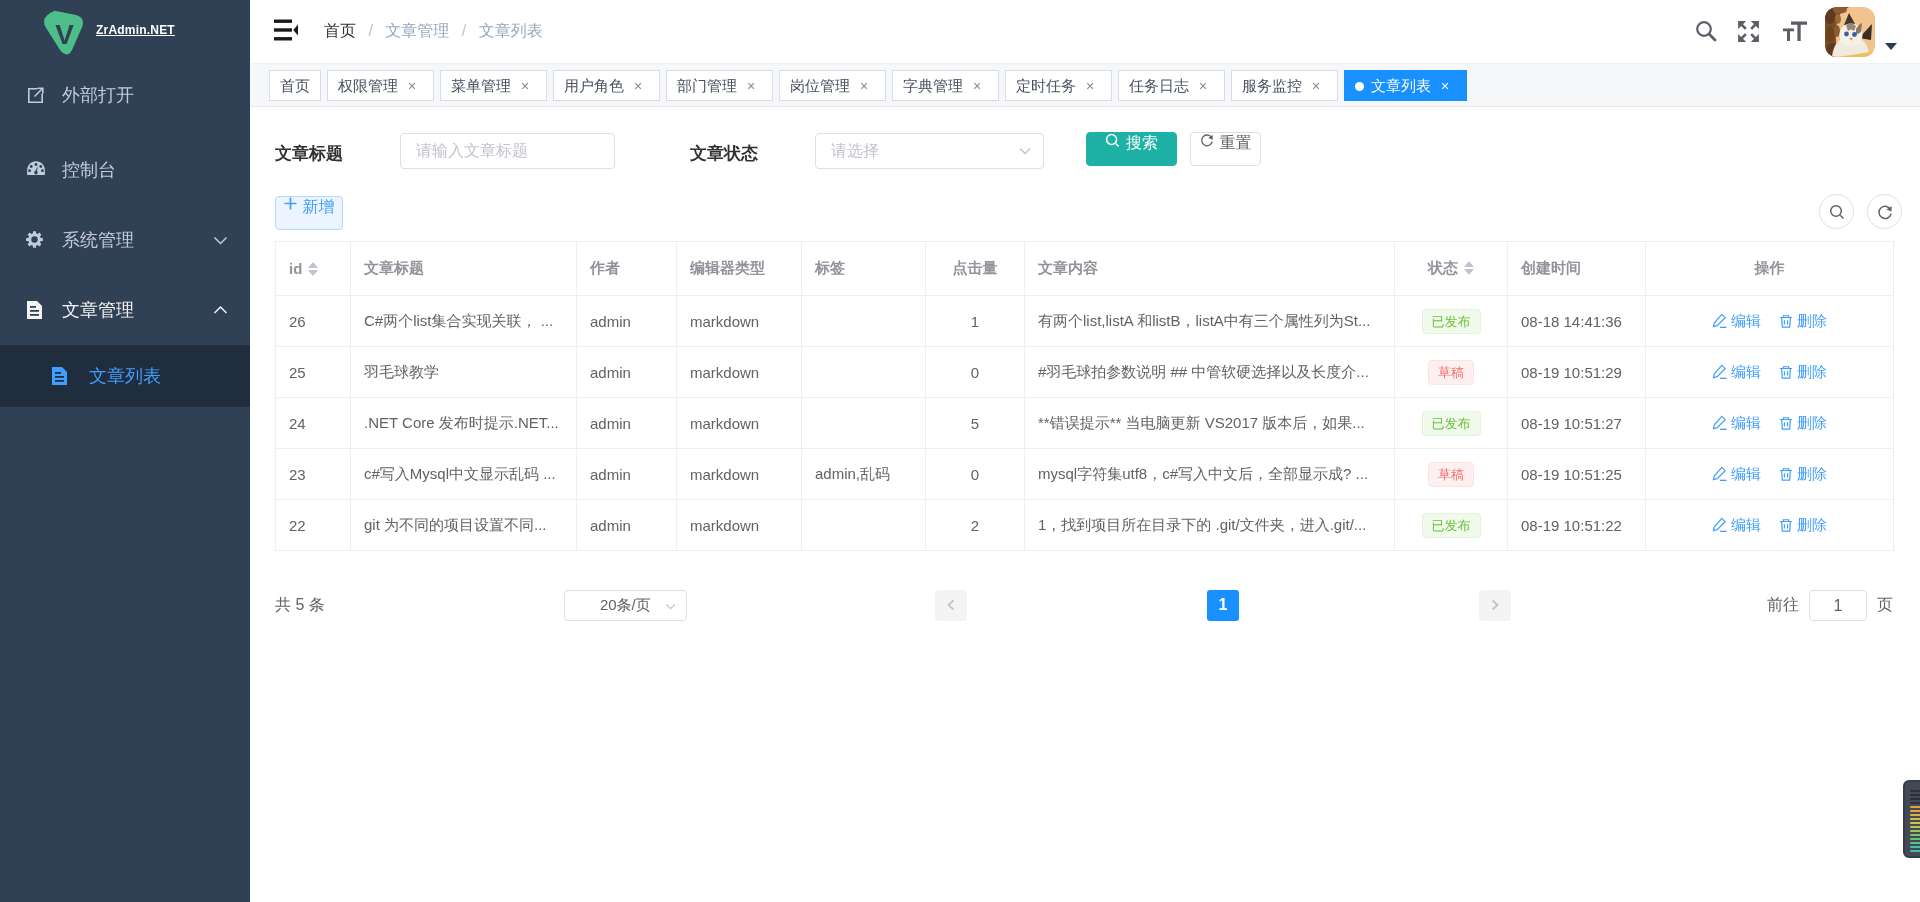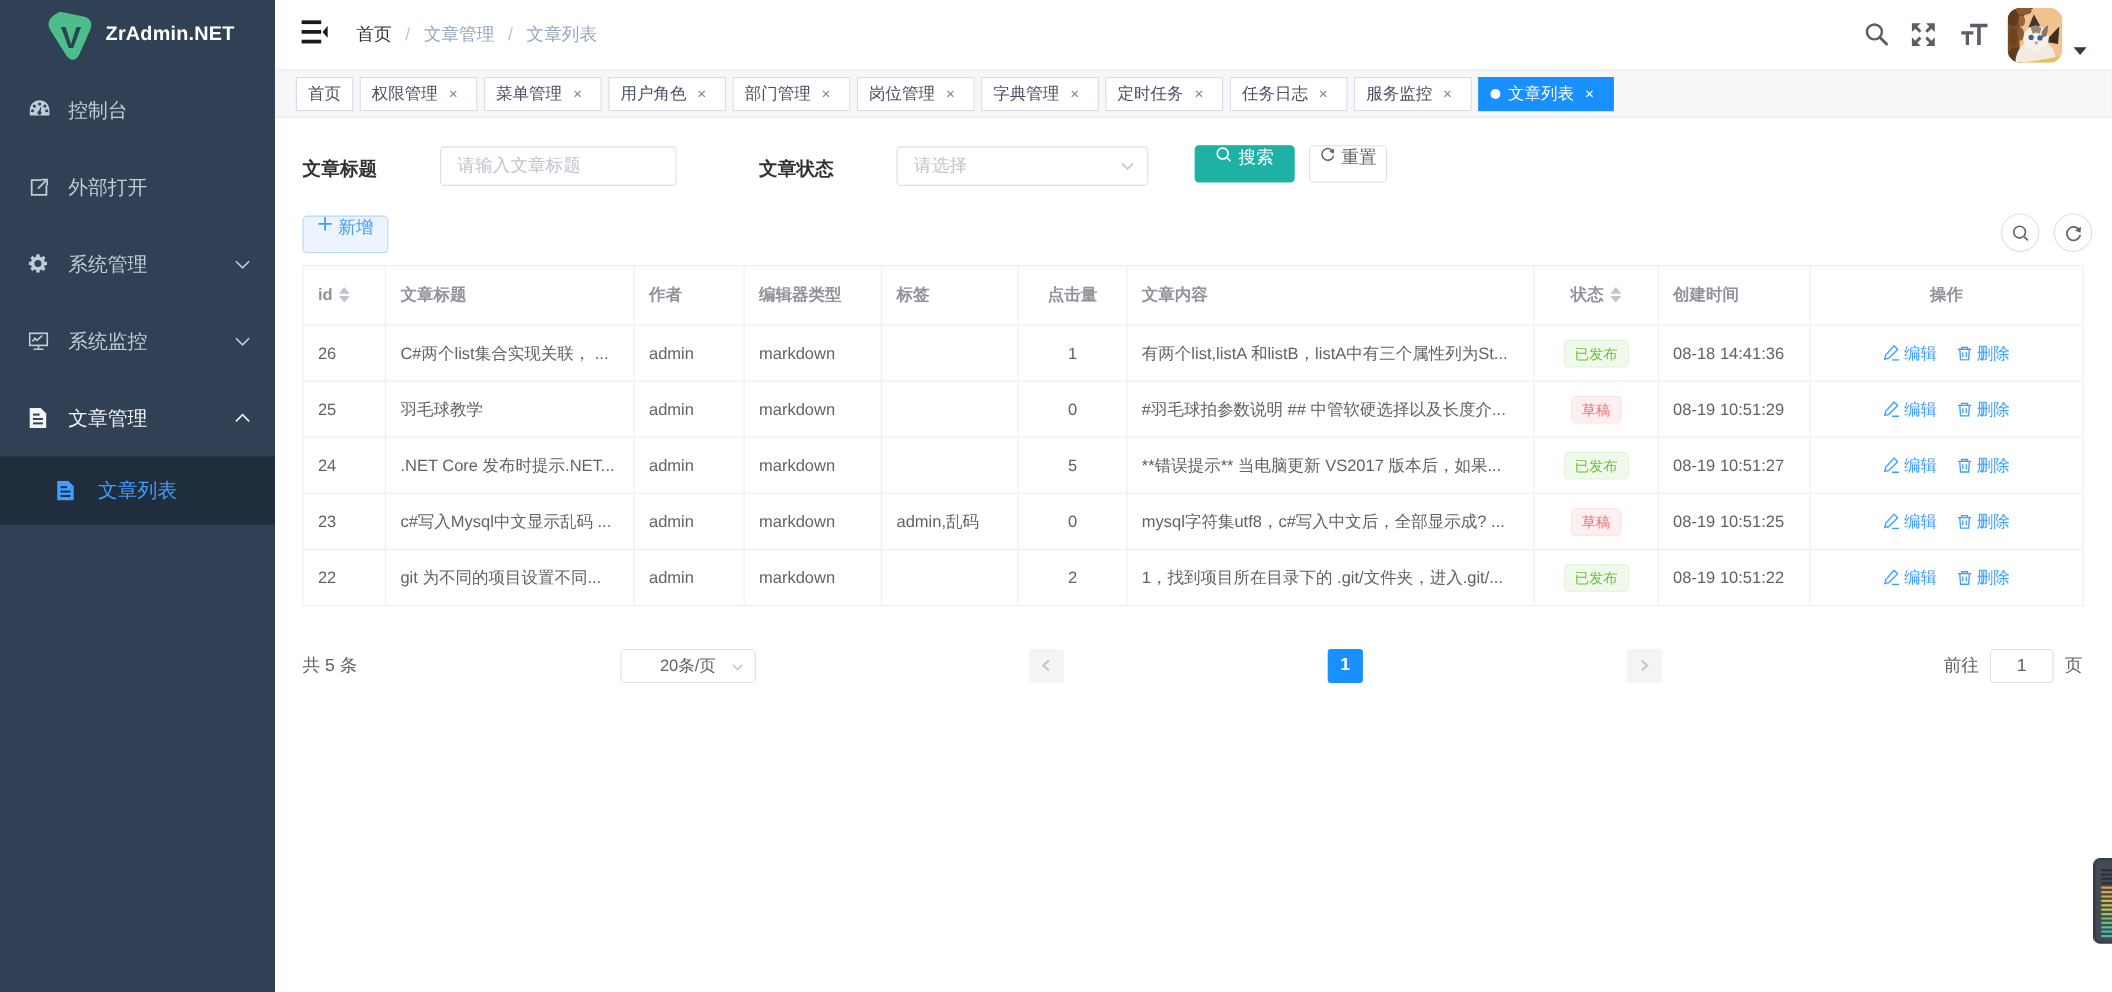--- a/index.html
+++ b/index.html
@@ -1,21 +1,21 @@
 <!DOCTYPE html>
 <html lang="zh"><head>
 <meta charset="utf-8">
 <title>ZrAdmin.NET</title>
 <style>
 * { margin:0; padding:0; box-sizing:border-box; }
 html,body { width:1920px; height:902px; overflow:hidden; font-family:"Liberation Sans",sans-serif; background:#fff; }
 
 .sidebar { position:fixed; left:0; top:0; width:250px; height:902px; background:#304156; z-index:10; }
 .logo { height:60px; display:flex; align-items:center; padding-left:42px; }
-.logo-txt { color:#fff; font-weight:bold; font-size:18px; margin-left:9px; letter-spacing:0.2px; }
+.logo-txt { color:#fff; font-weight:bold; font-size:12px; margin-left:9px; letter-spacing:0.2px;text-decoration:underline; }
 .menu-item { height:70px; display:flex; align-items:center; padding:0 20px 0 26px; color:#c3cbda; font-size:18px; position:relative; }
 .menu-item .mi { width:18px; height:18px; flex:0 0 18px; }
 .menu-item .mt { margin-left:18px; flex:1; }
 .menu-item .arr { margin-right:2px; display:flex; }
 .menu-item.active-parent { color:#f4f4f5; }
 .submenu { background:#1f2d3d; }
 .submenu .menu-item { height:62px; padding-left:51px; color:#409eff; }
 .submenu .mt { margin-left:20px; }
 
 .main { position:absolute; left:250px; top:0; width:1670px; }
@@ -75,59 +75,45 @@
 </head>
 <body>
 <aside class="sidebar">
   <div class="logo">
     <svg width="45" height="48" viewBox="0 0 40 43" style="margin-top:6px">
         <path d="M11 1.6 L29.5 5.2 Q 38.5 7.2 36 15.5 L27 36 Q 23 44.5 16.5 37.5 L3.5 17 Q -2.5 7.5 11 1.6 Z" fill="#4dbe8a"></path>
         <text x="20" y="31" font-size="25" font-weight="bold" fill="#304156" text-anchor="middle" font-family="Liberation Sans">V</text>
       </svg>
     <span class="logo-txt">ZrAdmin.NET</span>
   </div>
+  <div class="menu-item">
+      <span class="mi"><svg width="18" height="18" viewBox="0 0 18 18" fill="none" stroke="#c0ccda" stroke-width="1.6" style="overflow:visible">
+          <path d="M11.5 2.8 L2.8 2.8 L2.8 16.2 L16.2 16.2 L16.2 7.5"></path>
+          <path d="M8.5 10.5 L15.7 3.3"></path>
+          <path d="M11.6 2.2 L16.8 2.2 L16.8 7.4"></path>
+        </svg></span>
+      <span class="mt">外部打开</span>
+    </div>
   <div class="menu-item" style="margin-top:5px">
       <span class="mi"><svg width="20" height="20" viewBox="0 0 18 18" style="margin-top:-2px">
           <path d="M9 2 C13.5 2 17 5.5 17 10 L17 14.5 L1 14.5 L1 10 C1 5.5 4.5 2 9 2 Z" fill="#c0ccda"></path>
           <circle cx="9" cy="5" r="1.3" fill="#304156"></circle>
           <circle cx="4.7" cy="6.7" r="1.3" fill="#304156"></circle>
           <circle cx="13.3" cy="6.7" r="1.3" fill="#304156"></circle>
           <circle cx="3.2" cy="10.5" r="1.3" fill="#304156"></circle>
           <circle cx="14.8" cy="10.5" r="1.3" fill="#304156"></circle>
           <path d="M10.6 6.5 L9.9 11 A1.6 1.6 0 1 1 8.3 10.8 Z" fill="#304156"></path>
         </svg></span>
       <span class="mt">控制台</span>
     </div>
   <div class="menu-item">
-      <span class="mi"><svg width="18" height="18" viewBox="0 0 18 18" fill="none" stroke="#c0ccda" stroke-width="1.6" style="overflow:visible">
-          <path d="M11.5 2.8 L2.8 2.8 L2.8 16.2 L16.2 16.2 L16.2 7.5"></path>
-          <path d="M8.5 10.5 L15.7 3.3"></path>
-          <path d="M11.6 2.2 L16.8 2.2 L16.8 7.4"></path>
-        </svg></span>
-      <span class="mt">外部打开</span>
-    </div>
-  <div class="menu-item">
       <span class="mi"><svg width="17" height="17" viewBox="0 0 18 18">
           <path fill-rule="evenodd" d="M7.42 0.14 L10.58 0.14 L10.64 2.40 L12.51 3.17 L14.15 1.62 L16.38 3.85 L14.83 5.49 L15.60 7.36 L17.86 7.42 L17.86 10.58 L15.60 10.64 L14.83 12.51 L16.38 14.15 L14.15 16.38 L12.51 14.83 L10.64 15.60 L10.58 17.86 L7.42 17.86 L7.36 15.60 L5.49 14.83 L3.85 16.38 L1.62 14.15 L3.17 12.51 L2.40 10.64 L0.14 10.58 L0.14 7.42 L2.40 7.36 L3.17 5.49 L1.62 3.85 L3.85 1.62 L5.49 3.17 L7.36 2.40 Z M9 5.6 A3.4 3.4 0 1 0 9 12.4 A3.4 3.4 0 1 0 9 5.6 Z" fill="#c0ccda"></path>
         </svg></span>
       <span class="mt">系统管理</span>
-      <span class="arr">
-        <svg width="15" height="15" viewBox="0 0 15 15">
-          <path d="M1.5 4.5 L7.5 10.5 L13.5 4.5" stroke="#c0cbda" stroke-width="1.5" fill="none"></path>
-        </svg>
-      </span>
-    </div>
-  <div class="menu-item">
-      <span class="mi"><svg width="18" height="18" viewBox="0 0 18 18" fill="none" stroke="#c0ccda" stroke-width="1.5">
-          <rect x="1" y="2" width="16" height="11"></rect>
-          <path d="M3.5 9.5 L5.8 6.5 L7.6 8.5 L12.5 4"></path>
-          <path d="M9 13 L9 16"></path>
-          <path d="M4.5 16.5 L13.5 16.5"></path>
-        </svg></span>
-      <span class="mt">系统监控</span>
       <span class="arr">
         <svg width="15" height="15" viewBox="0 0 15 15">
           <path d="M1.5 4.5 L7.5 10.5 L13.5 4.5" stroke="#c0cbda" stroke-width="1.5" fill="none"></path>
         </svg>
       </span>
     </div>
   <div class="menu-item active-parent">
       <span class="mi"><svg width="17" height="18" viewBox="0 0 17 18">
           <path d="M1 0 L11 0 L16 5 L16 18 L1 18 Z" fill="#f4f4f5"></path>
           <rect x="4" y="5" width="6" height="1.8" fill="#304156"></rect>
@@ -221,21 +207,21 @@
             <path d="M1 1.5 L6 6.5 L11 1.5" stroke="#c0c4cc" stroke-width="1.4" fill="none"></path>
           </svg></span>
       <span class="btn btn-search" style="left:811px; top:25px; width:91px;"><svg width="15" height="15" viewBox="0 0 16 16" fill="none" stroke="#fff" stroke-width="1.6" style="margin-right:6px">
             <circle cx="7" cy="7" r="5.3"></circle>
             <path d="M11.3 11.3 L14.5 14.5"></path>
           </svg>搜索</span>
       <span class="btn btn-reset" style="left:915px; top:25px; width:71px;"><svg width="14" height="14" viewBox="0 0 16 16" fill="none" style="margin-right:6px">
             <path d="M13.8 6.2 A6.1 6.1 0 1 0 14.1 9.6" stroke="#606266" stroke-width="1.5"></path>
             <path d="M14.8 2.2 L14.3 7.6 L9.4 5.6 Z" fill="#606266"></path>
           </svg>重置</span>
-      <span class="btn btn-add" style="left:0px; top:89px; width:78px;"><svg width="13" height="13" viewBox="0 0 14 14" stroke="#409eff" stroke-width="1.8" style="margin-right:6px">
+      <span class="btn btn-add" style="left:0px; top:89px; width:68px;"><svg width="13" height="13" viewBox="0 0 14 14" stroke="#409eff" stroke-width="1.8" style="margin-right:6px">
             <path d="M7 0.5 L7 13.5 M0.5 7 L13.5 7"></path>
           </svg>新增</span>
       <span class="circ" style="left:1544px; top:87px;">
           <svg width="16" height="16" viewBox="0 0 16 16" fill="none" stroke="#606266" stroke-width="1.5">
             <circle cx="7" cy="7" r="5.3"></circle>
             <path d="M11.3 11.3 L14.5 14.5"></path>
           </svg>
         </span>
       <span class="circ" style="left:1592px; top:87px;">
           <svg width="16" height="16" viewBox="0 0 16 16" fill="none">

